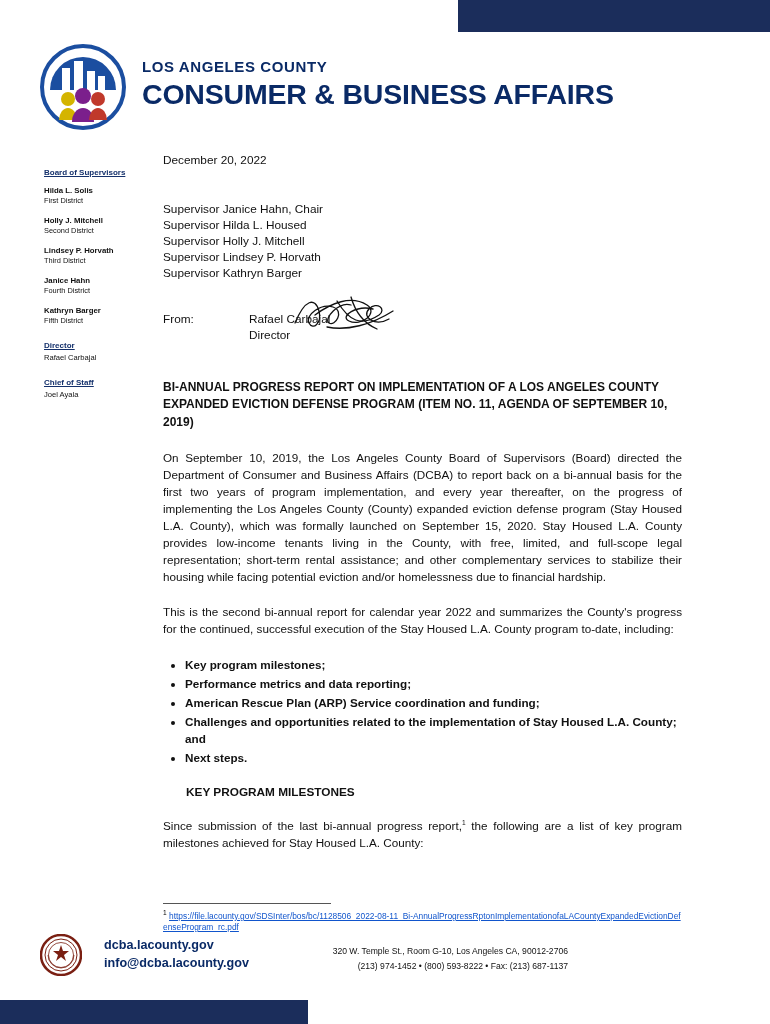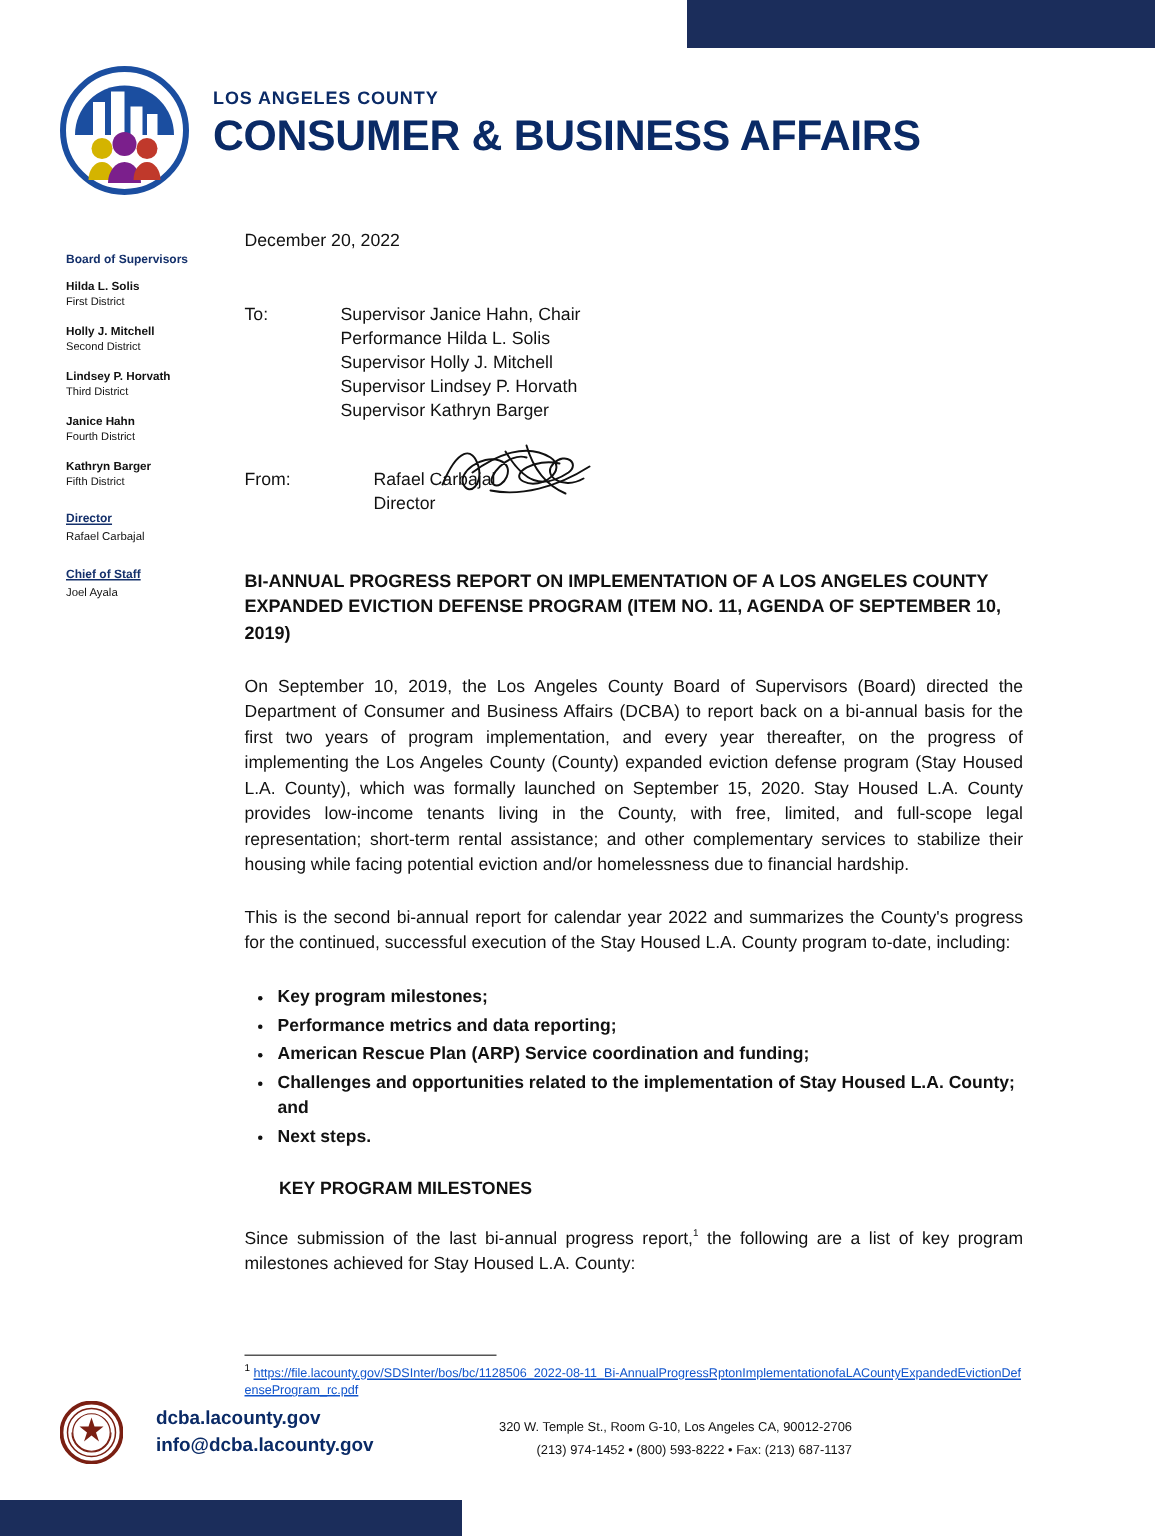--- a/index.html
+++ b/index.html
@@ -56,21 +56,21 @@
     top: 0;
     width: 86px;
     height: 86px;
   }
   .logo-text {
     position: absolute;
     left: 102px;
     top: 14px;
   }
   .logo-text .line1 {
-    font-size: 12px;
+    font-size: 15px;
     font-weight: bold;
     letter-spacing: 0.6px;
     color: #0a2a66;
     font-family: "Liberation Sans", sans-serif;
   }
   .logo-text .line2 {
     font-size: 28.5px;
     font-weight: bold;
     letter-spacing: -0.2px;
     color: #0a2a66;
@@ -83,20 +83,21 @@
     position: absolute;
     left: 44px;
     top: 168px;
     width: 112px;
     font-size: 7.6px;
     line-height: 1.25;
     color: #111;
   }
   .sidebar .sb-head {
     font-weight: bold;
+    text-decoration: underline;
     color: #14306b;
     font-size: 8px;
     margin-bottom: 8px;
   }
   .sidebar .sb-entry {
     margin-bottom: 11px;
   }
   .sidebar .sb-name {
     font-weight: bold;
     font-size: 7.8px;
@@ -303,24 +304,23 @@
   <div class="sb-head2-name">Rafael Carbajal</div>
 
   <div class="sb-head2">Chief of Staff</div>
   <div class="sb-head2-name">Joel Ayala</div>
 </div>
 
 <div class="body-col">
   <div class="date">December 20, 2022</div>
 
   <div class="memo-row">
-    <div class="memo-label">To:</div>
     <div class="memo-val">
       <div>Supervisor Janice Hahn, Chair</div>
-      <div>Performance Hilda L. Solis</div>
+      <div>Supervisor Hilda L. Housed</div>
       <div>Supervisor Holly J. Mitchell</div>
       <div>Supervisor Lindsey P. Horvath</div>
       <div>Supervisor Kathryn Barger</div>
     </div>
   </div>
 
   <div class="memo-gap"></div>
 
   <div class="memo-row from-row">
     <div class="memo-label">From:</div>

